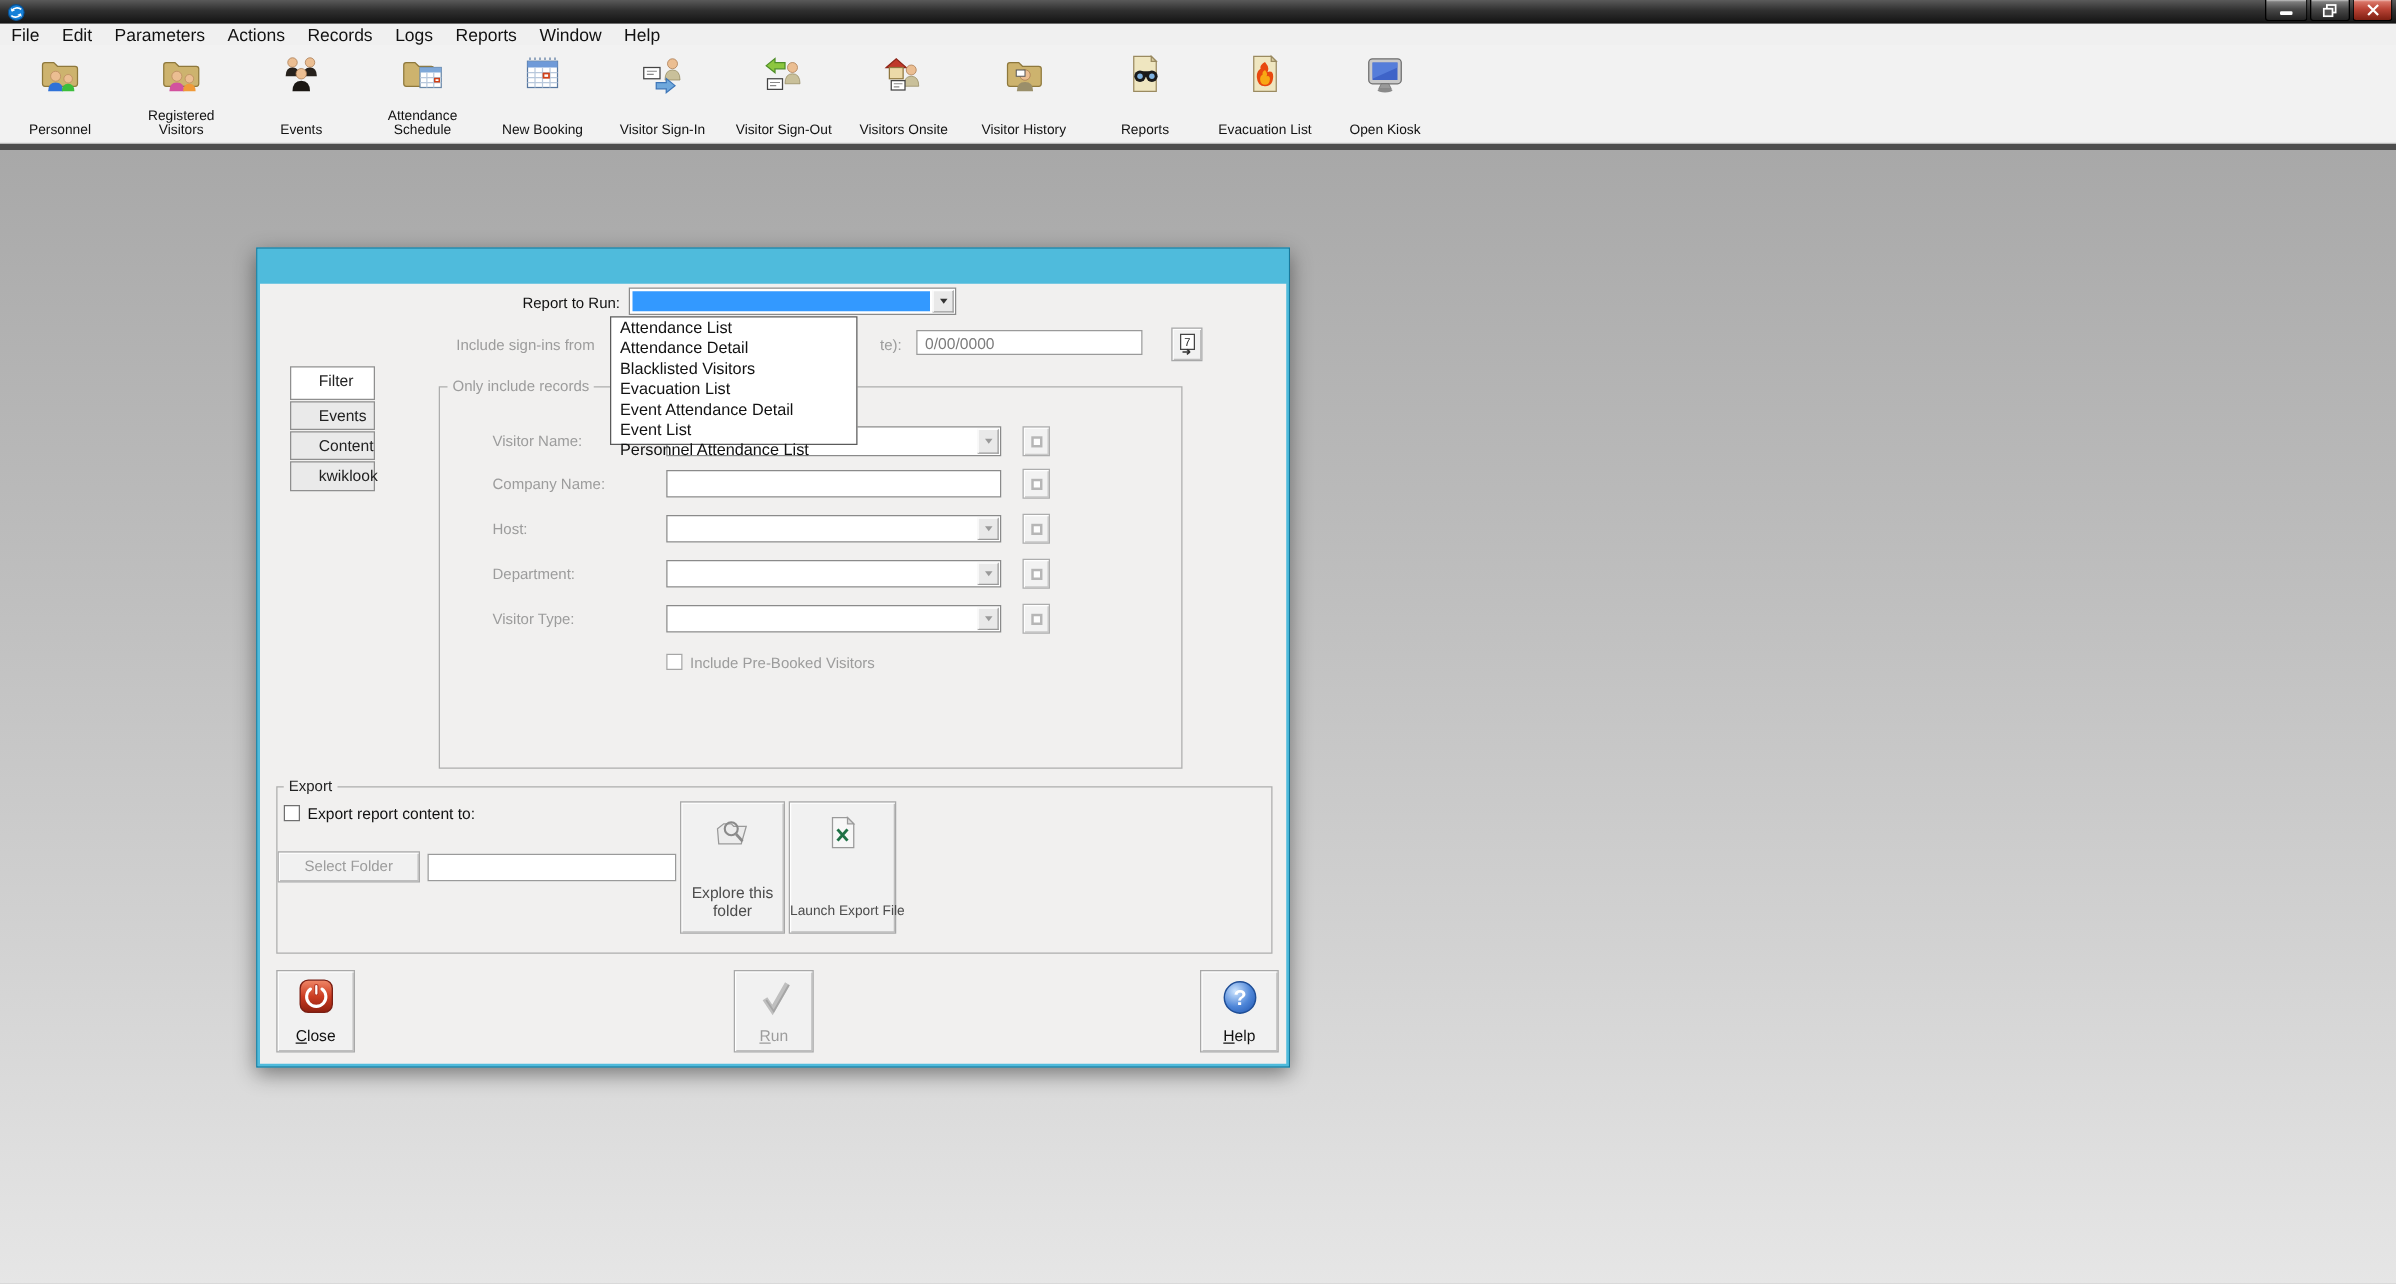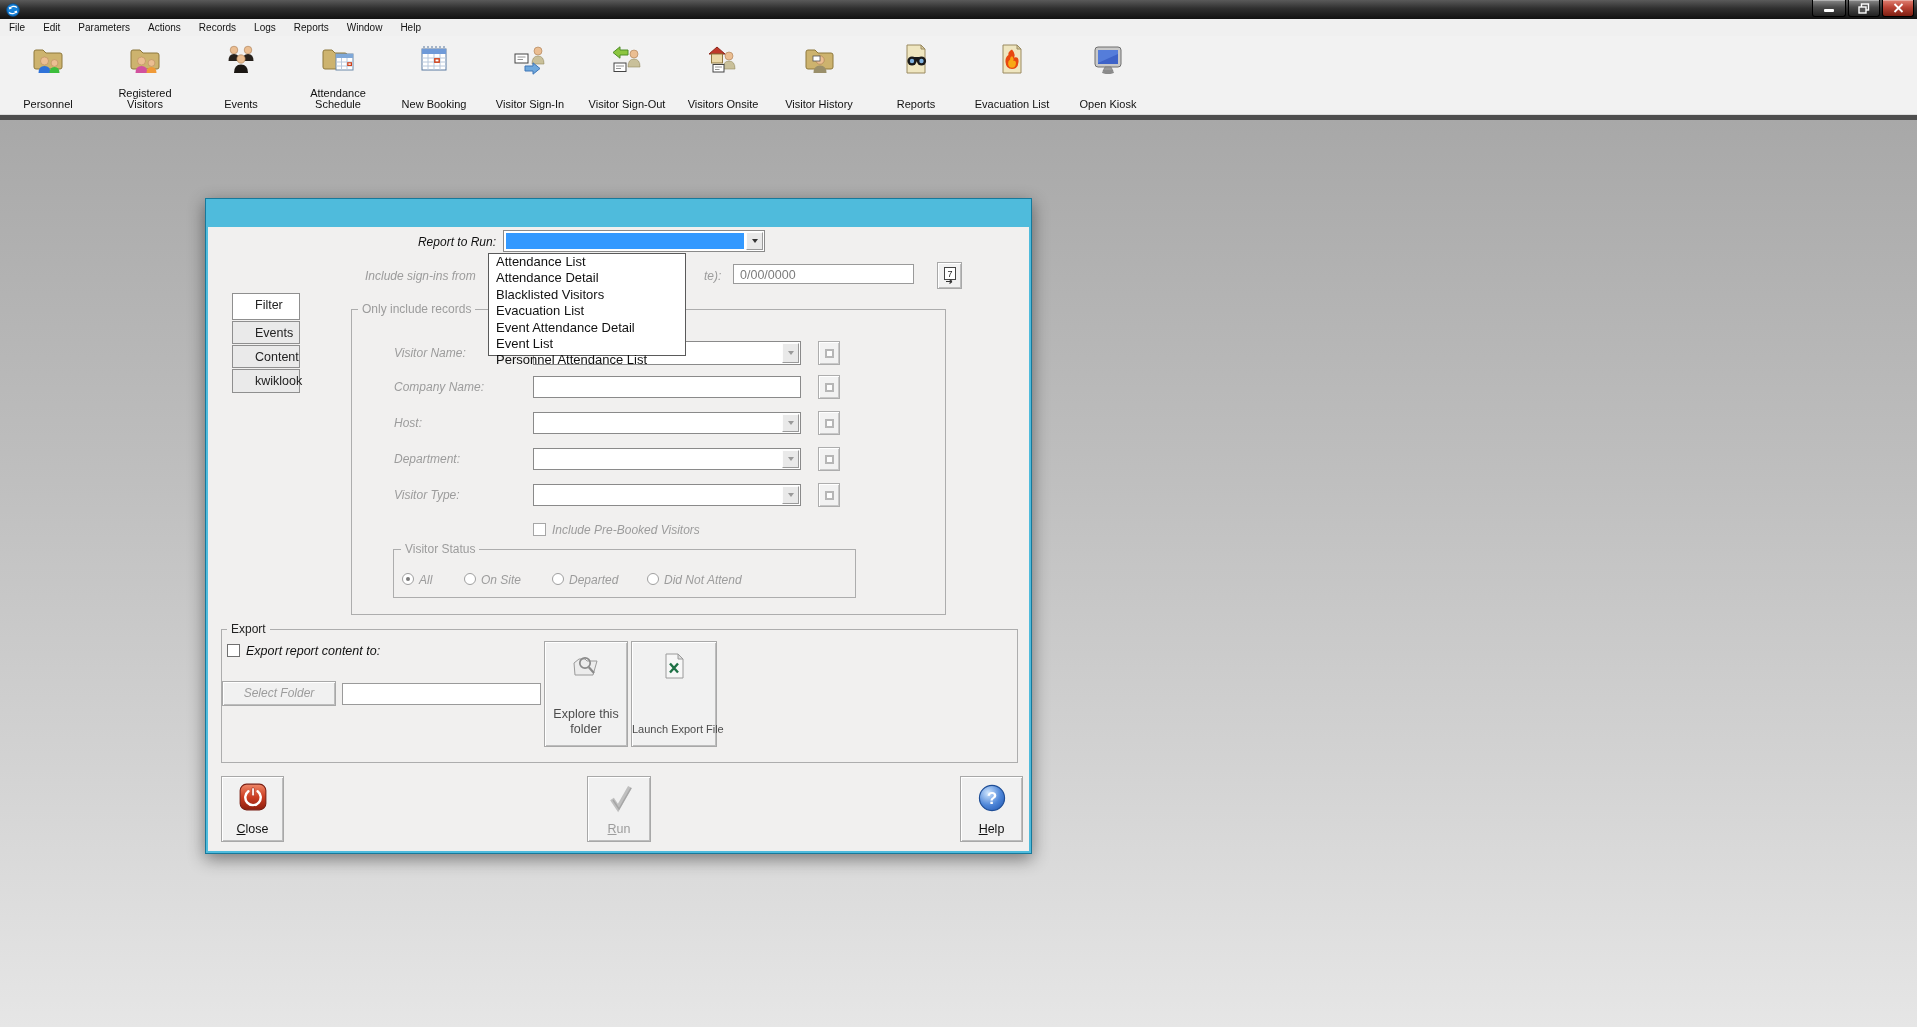--- a/index.html
+++ b/index.html
@@ -10,21 +10,21 @@
   
   .titlebar { left:0; top:0; width:1917px; height:19px;
     background:linear-gradient(#5a5a5a 0%,#2f2f2f 45%,#121212 100%); }
   .titlebar-text { left:24px; top:3px; color:#fff; font-size:12px;margin-top:16px; }
   .winbtn { top:0; height:17px; border:1px solid #000; border-top:none; border-radius:0 0 3px 3px;
     background:linear-gradient(#8a8a8a 0%,#4a4a4a 45%,#222 100%);
     box-shadow:inset 0 1px 0 rgba(255,255,255,.35); display:flex; align-items:center; justify-content:center; }
   .winbtn.red { background:linear-gradient(#e08173 0%,#bb4436 45%,#7e1f12 100%); }
 
   .menubar { left:0; top:19px; width:1917px; height:17px; background:#f0f0f0; display:flex; align-items:center; }
-  .menu-item { font-size:10px; color:#111; padding:1px 9px; }
+  .menu-item { font-size:14px; color:#111; padding:1px 9px; }
 
   .toolbar { left:0; top:36px; width:1917px; height:79px; background:#f2f2f2; border-bottom:1px solid #dcdcdc; }
   .tbi { position:absolute; top:6px; width:92px; height:68px; text-align:center; }
   .tbi svg { display:block; margin:0 auto; }
   .tbl { position:absolute; bottom:0; left:0; right:0; font-size:11px; color:#111; line-height:11px; }
   .darkbar { left:0; top:115px; width:1917px; height:5px; background:#4e4e4e; }
   .client { left:0; top:120px; width:1917px; height:907px;
     background:linear-gradient(180deg,#a8a8a8 0%,#bcbcbc 35%,#d2d2d2 70%,#e6e6e6 100%); }
 
   
@@ -33,21 +33,21 @@
   .dlg-frame { position:absolute; inset:0; border:2px solid #4fbbdc; }
   .dlg-title { position:absolute; left:0; top:0; right:0; height:26px;
     background:linear-gradient(#f6fafd 0%,#e3eef8 50%,#d2e2f2 100%); border-bottom:1px solid #b9cde1;
     display:flex; align-items:center; }
   .dlg-title-text { margin-left:9px; font-size:12.5px; color:#1c1c1c; }
   .dlgbtn { position:absolute; top:4px; height:17px; border:1px solid #8ba4bd; border-radius:3px;
     background:linear-gradient(#f3f9fe 0%,#d8e7f5 50%,#bcd2e8 100%); display:flex; align-items:center; justify-content:center; }
   .dlgbtn.red { background:linear-gradient(#f0b4aa 0%,#d9695a 50%,#b03a2b 100%); border-color:#7e3b30; }
   .dlg-client { position:absolute; left:0; top:26px; right:0; bottom:0; background:#f1f0ef; }
 
-  .lbl { position:absolute; font-size:12px; color:#9c9c9c; white-space:nowrap;font-style:italic; }
+  .lbl { position:absolute; font-size:12px; color:#9c9c9c; white-space:nowrap; }
   .lbl.dark { color:#111; }
 
   
   .combo { position:absolute; background:#fff; border:1px solid #8a8a8a; }
   .combo .fill { position:absolute; left:2px; top:2px; bottom:2px; right:20px; }
   .arrbtn { position:absolute; right:1px; top:1px; bottom:1px; width:17px; background:#e9e9e9;
     border:1px solid; border-color:#fdfdfd #9a9a9a #9a9a9a #fdfdfd; display:flex; align-items:center; justify-content:center; }
   .tri { width:0; height:0; border-left:3.5px solid transparent; border-right:3.5px solid transparent; border-top:4.5px solid #333; }
   .tri.dis { border-top-color:#9a9a9a; }
   .tinput { position:absolute; background:#fff; border:1px solid #9a9a9a; font-size:12.5px; color:#7c7c7c;
@@ -349,33 +349,20 @@
               <div class="tri dis"></div>
             </div>
       </div>
       <div class="sqbtn" style="left:466px;top:173px">
             <div class="sq"></div>
           </div>
 
       <div class="cb dis" style="left:181px;top:213px"></div>
       <div class="lbl" style="left:200px;top:213px">Include Pre-Booked Visitors</div>
 
-      <div class="gb" style="left:41px;top:239px;width:463px;height:49px">
-        <span class="gb-legend" style="left:7px;background:#f1f0ef">Visitor Status</span>
-        <div class="radio" style="left:8px;top:23px">
-              <div class="dot"></div>
-            </div>
-        <div class="lbl" style="left:25px;top:23px">All</div>
-        <div class="radio" style="left:70px;top:23px"></div>
-        <div class="lbl" style="left:87px;top:23px">On Site</div>
-        <div class="radio" style="left:158px;top:23px"></div>
-        <div class="lbl" style="left:175px;top:23px">Departed</div>
-        <div class="radio" style="left:253px;top:23px"></div>
-        <div class="lbl" style="left:270px;top:23px">Did Not Attend</div>
-      </div>
     </div>
 
     <div class="gb" style="left:13px;top:402px;width:797px;height:134px">
       <span class="gb-legend dark" style="left:5px">Export</span>
       <div class="cb" style="left:5px;top:14px"></div>
       <div class="lbl dark" style="left:24px;top:14px;font-size:12.5px">Export report content to:</div>
 
       <div class="btn3d" style="left:0px;top:51px;width:114px;height:25px;text-align:center">
         <span class="lbl" style="position:static;line-height:23px">Select Folder</span>
       </div>

